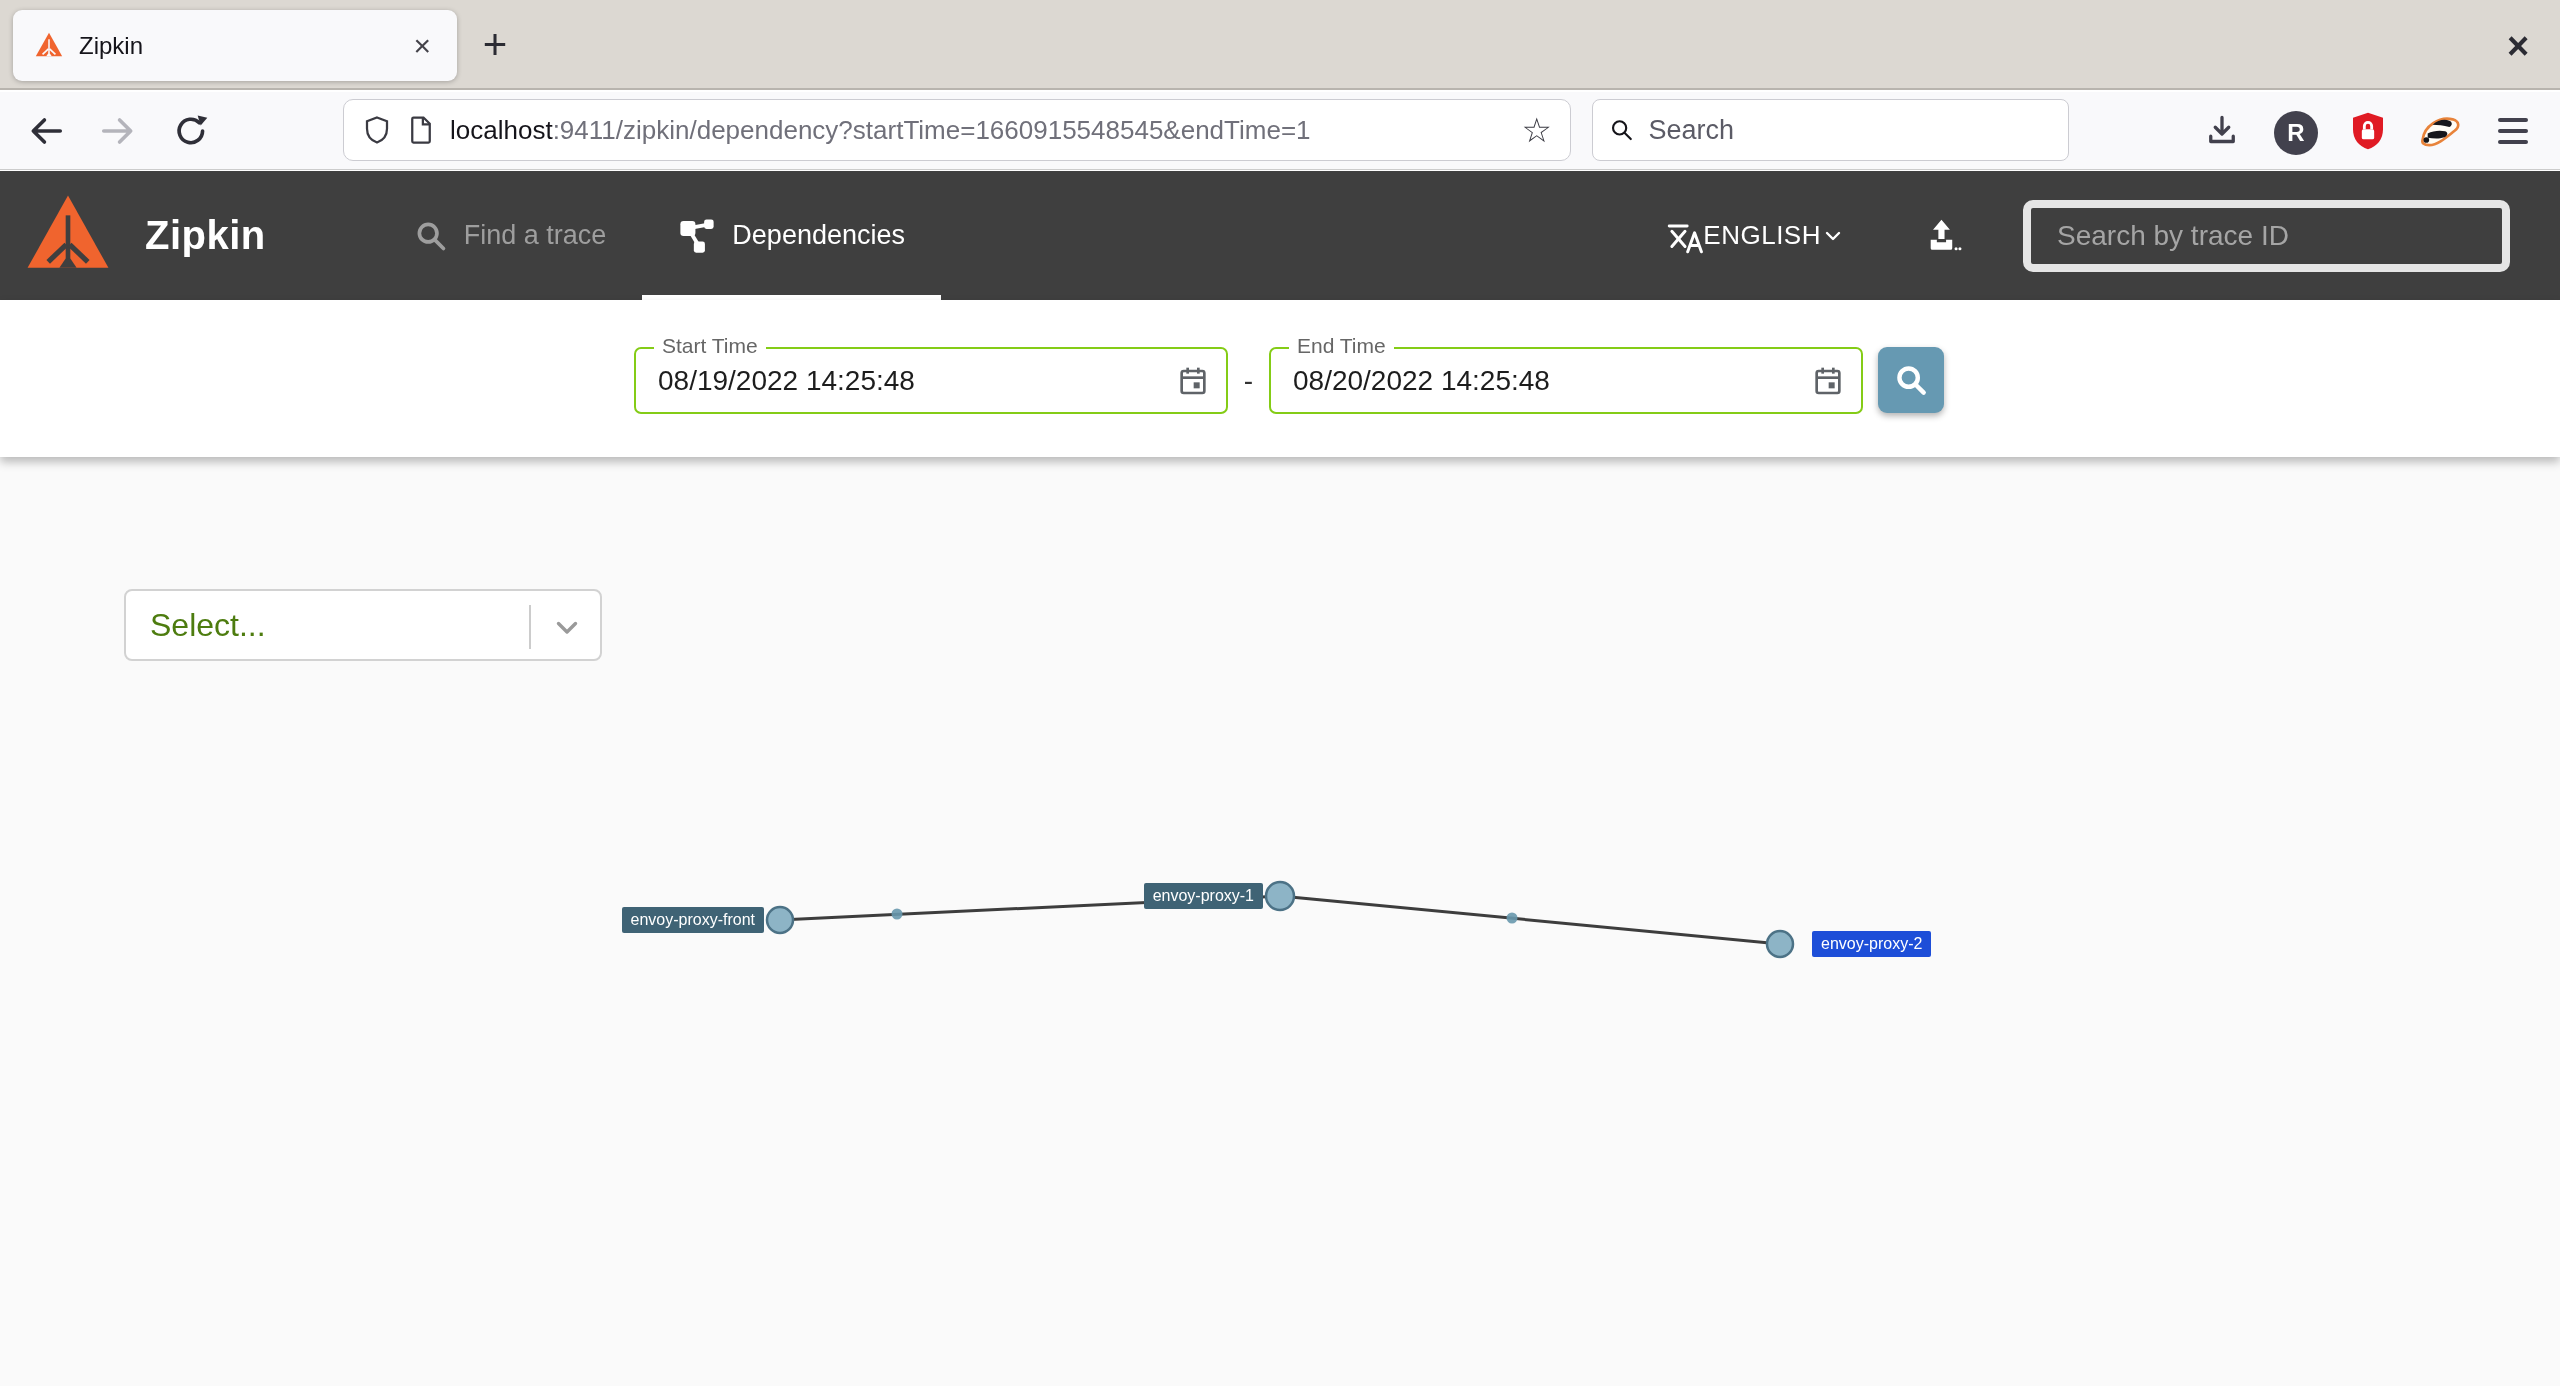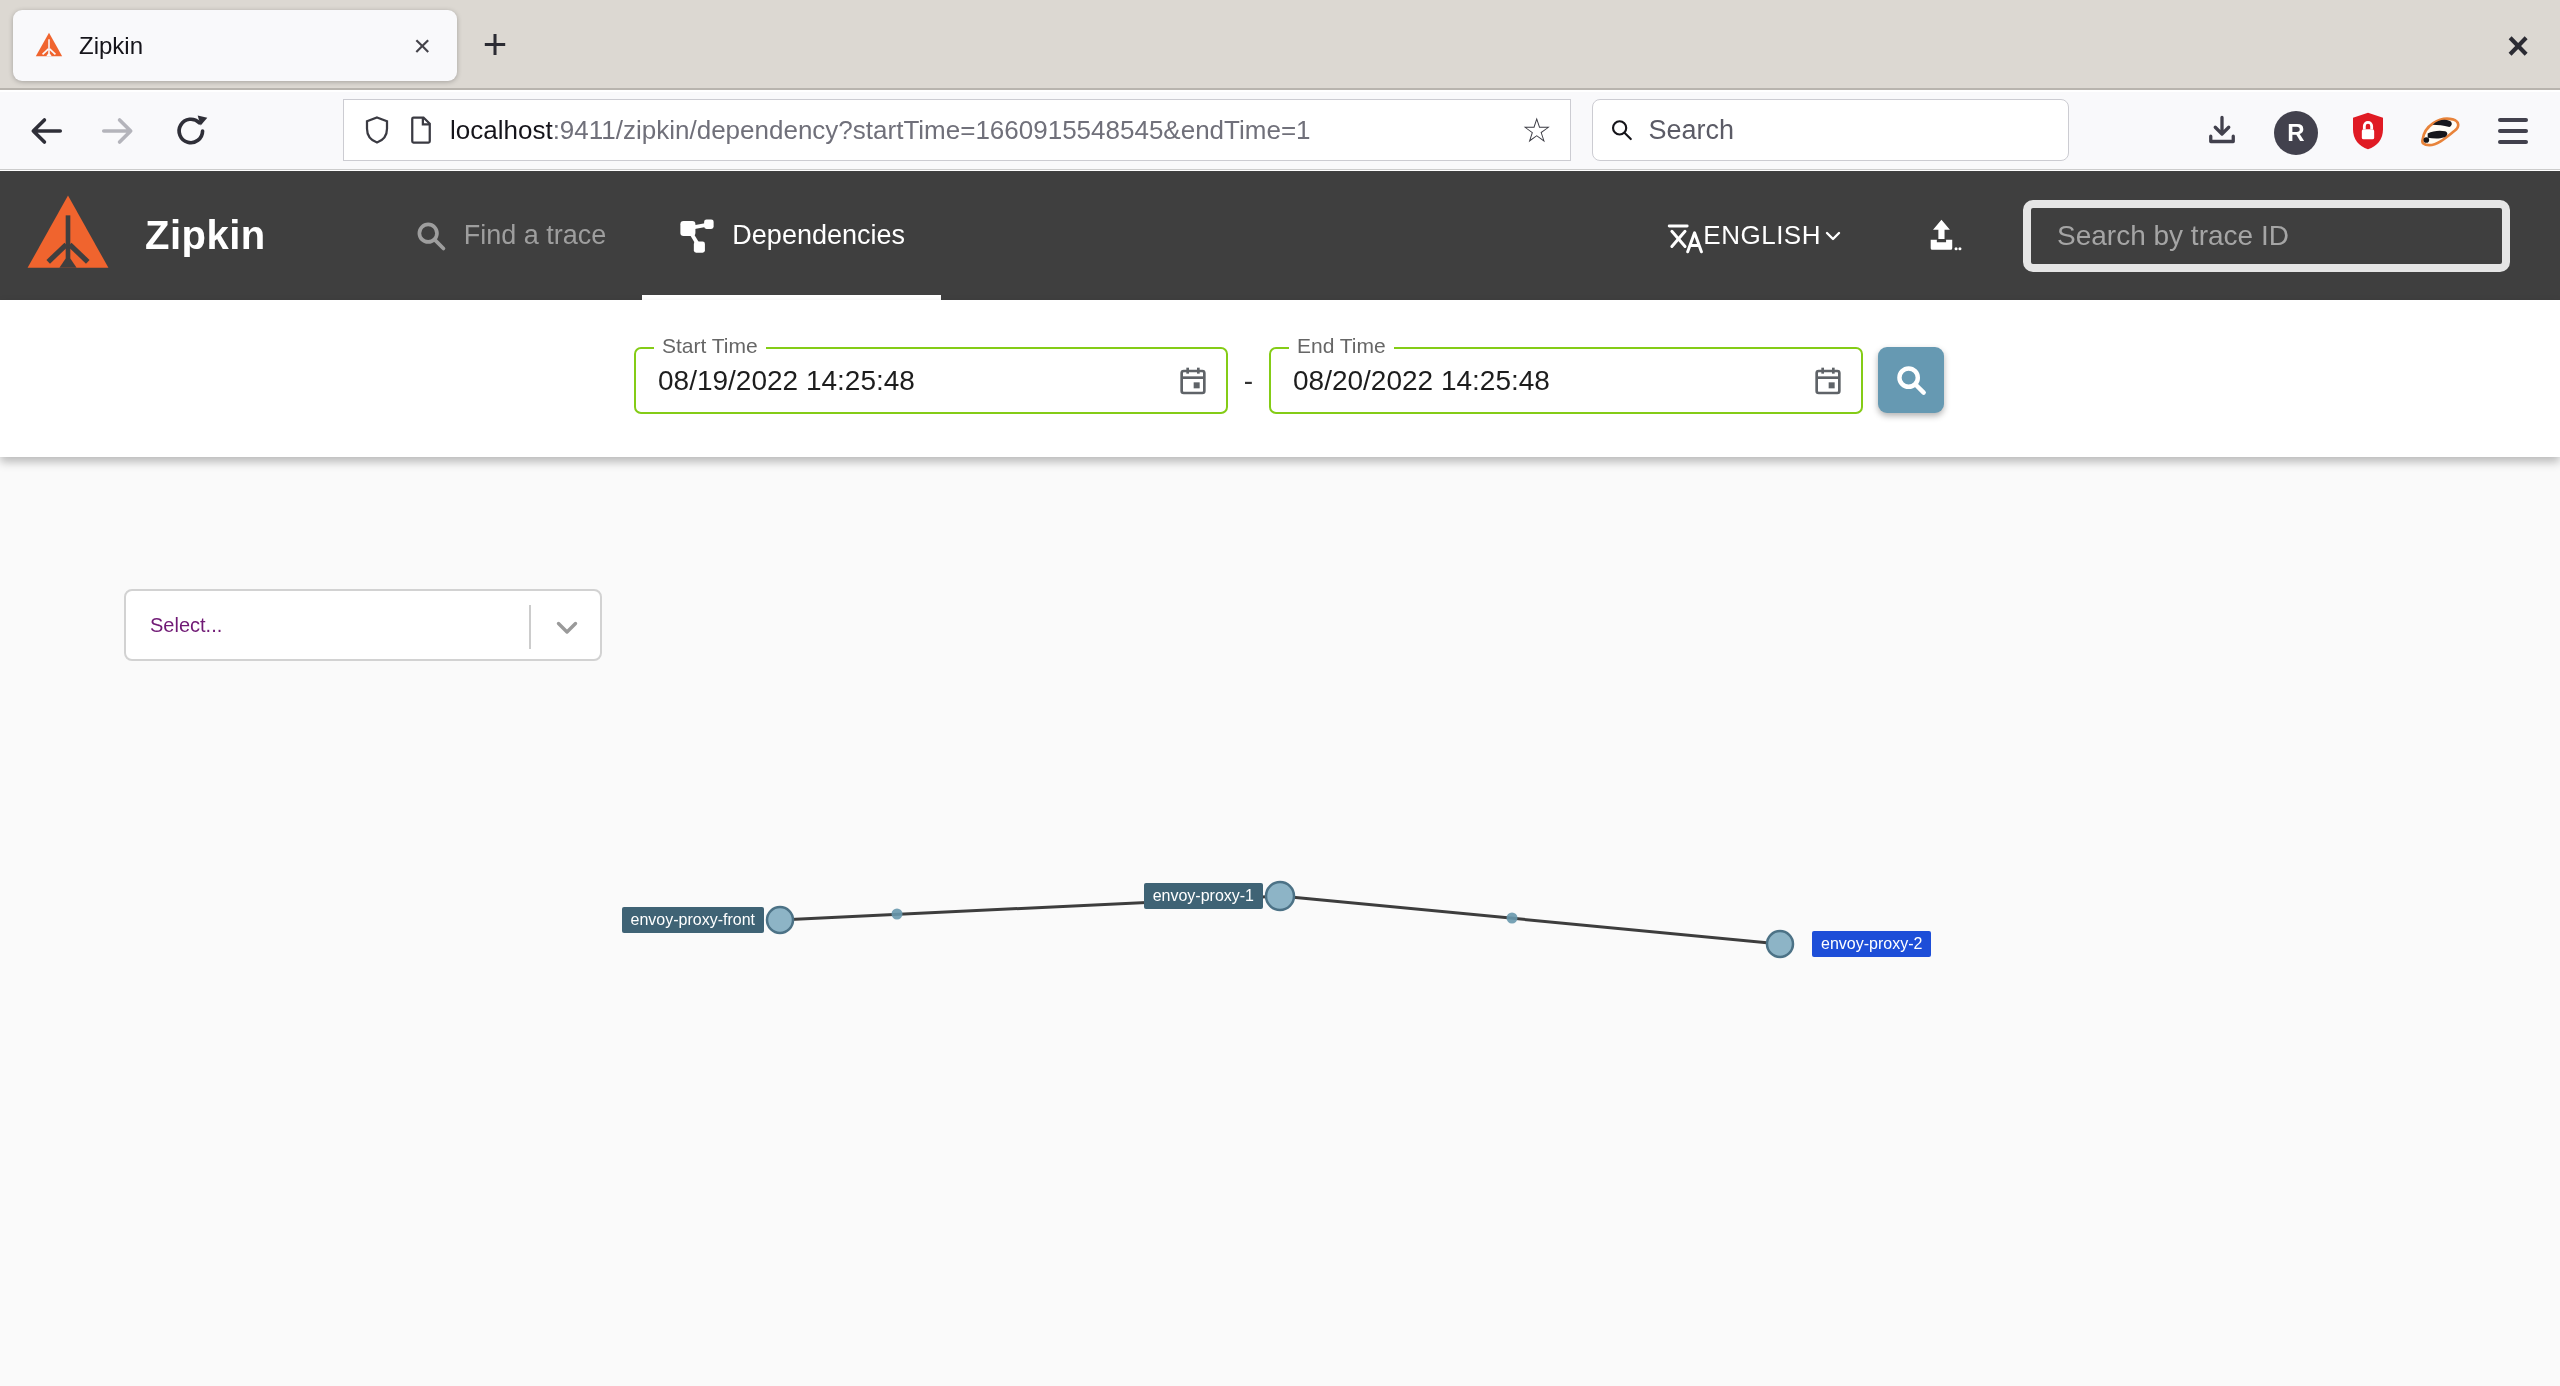--- a/index.html
+++ b/index.html
@@ -14,21 +14,21 @@
   .tab-close { font-size:30px; color:#44434a; line-height:1; padding:2px 8px; border-radius:5px; cursor:default; }
   .newtab-btn { position:absolute; left:468px; top:18px; width:54px; height:54px; display:flex; align-items:center; justify-content:center;
                 font-size:42px; color:#2b2b33; font-weight:400; }
   .win-close { position:absolute; right:18px; top:22px; width:48px; height:48px; display:flex; align-items:center; justify-content:center;
                font-size:38px; font-weight:bold; color:#2b2b33; }
 
   
   .toolbar { position:absolute; top:92px; left:0; width:100%; height:78px; background:#f9f9fb; border-bottom:1px solid #ccc; }
   .nav-btn { position:absolute; top:17px; width:44px; height:44px; display:flex; align-items:center; justify-content:center; }
   .urlbar { position:absolute; left:343px; top:7px; width:1228px; height:62px; background:#fff; border:1px solid #ccccd2;
-            border-radius:0; display:flex; align-items:center; padding:0 18px; }
+            border-radius:10px; display:flex; align-items:center; padding:0 18px; }
   .url-text { position:relative; flex:1; font-size:26px; white-space:nowrap; overflow:hidden; margin-left:14px; }
   .url-host { color:#15141a; }
   .url-rest { color:#70707a; }
   .url-fade { position:absolute; right:0; top:0; bottom:0; width:90px; background:linear-gradient(to right, rgba(255,255,255,0), #fff); }
   .url-star { font-size:34px; color:#3a3a42; margin-left:10px; }
   .searchbar { position:absolute; left:1592px; top:7px; width:477px; height:62px; background:#fff; border:1px solid #ccccd2;
                border-radius:8px; display:flex; align-items:center; padding:0 16px; }
   .searchbar input { border:none; outline:none; background:transparent; font-size:27px; color:#15141a; margin-left:14px; width:100%;
                      font-family:"Liberation Sans",sans-serif; }
   .searchbar input::placeholder { color:#5b5b66; opacity:1; }
@@ -66,21 +66,21 @@
             border-radius:50%; }
   .tr-sep { position:absolute; left:1228px; top:47px; width:41px; height:67px; display:flex; align-items:center; justify-content:center;
             font-size:28px; color:#333; }
   .tr-search { position:absolute; left:1878px; top:47px; width:66px; height:66px; background:#6699b2; border:none; border-radius:9px;
                display:flex; align-items:center; justify-content:center; box-shadow:0 3px 6px rgba(0,0,0,.3); }
 
   
   .content { position:absolute; top:457px; left:0; width:100%; height:929px; background:#fafafa; }
   .select-box { position:absolute; left:124px; top:132px; width:478px; height:72px; background:#fff; border:2px solid #d2d2d2;
                 border-radius:8px; display:flex; align-items:center; }
-  .select-text { font-size:20px; color:#701a75; margin-left:24px; flex:1; }
+  .select-text { font-size:32px; color:#4d7c0f; margin-left:24px; flex:1; }
   .select-div { position:absolute; left:403px; top:14px; width:2px; height:44px; background:#ccc; }
   .select-chevron { position:absolute; left:424px; top:19px; }
 
   #graph-layer { position:absolute; inset:0; }
   #dep-graph { position:absolute; inset:0; width:2560px; height:929px; }
   .node-label { position:absolute; transform:translateY(-50%); background:#3f6375; color:#fff; font-size:16px;
                 padding:4px 9px; border-radius:2px; white-space:nowrap;margin-left:16px; }
 </style>
 </head>
 <body>

